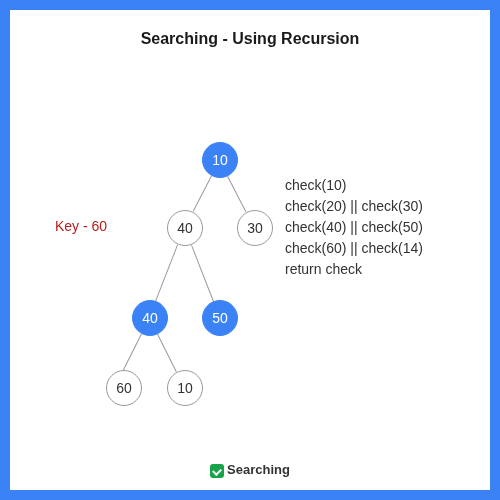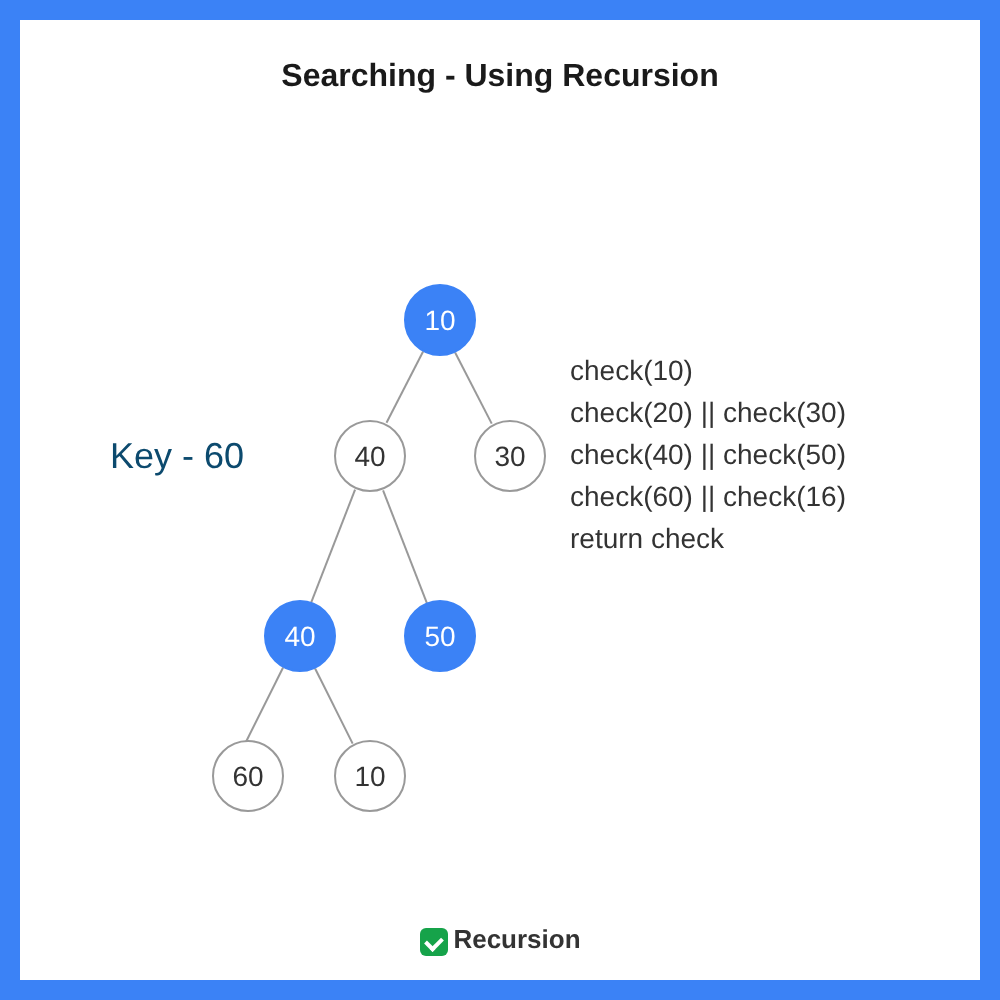--- a/index.html
+++ b/index.html
@@ -51,22 +51,22 @@
       border: 1px solid #3b82f6;
     }
     .edge {
       position: absolute;
       background: #999;
       height: 1px;
       transform-origin: 0 0;
     }
     .key-label {
       position: absolute;
-      font-size: 18px;
-      color: #0c4a6e;
+      font-size: 14px;
+      color: #b91c1c;
     }
     .code-block {
       position: absolute;
       font-size: 14px;
       color: #333;
       line-height: 1.5;
     }
     .footer {
       position: absolute;
       bottom: 12px;
@@ -104,21 +104,21 @@
 <div class="container">
   <div class="title">Searching - Using Recursion</div>
 
   <div class="diagram">
     <div class="key-label" style="left:45px; top:98px;">Key - 60</div>
 
     <div class="code-block" style="left:275px; top:55px;">
       <div>check(10)</div>
       <div>check(20) || check(30)</div>
       <div>check(40) || check(50)</div>
-      <div>check(60) || check(16)</div>
+      <div>check(60) || check(14)</div>
       <div>return check</div>
     </div>
 
     <div id="edges-layer">
         <div class="edge" style="left: 201.762px; top: 56.0044px; width: 40.4788px; transform: rotate(117.235deg);"></div>
         <div class="edge" style="left: 218.238px; top: 56.0044px; width: 40.4788px; transform: rotate(62.7649deg);"></div>
         <div class="edge" style="left: 168.476px; top: 124.776px; width: 60.566px; transform: rotate(111.251deg);"></div>
         <div class="edge" style="left: 181.524px; top: 124.776px; width: 60.566px; transform: rotate(68.7495deg);"></div>
         <div class="edge" style="left: 131.95px; top: 214.1px; width: 42.2624px; transform: rotate(116.565deg);"></div>
         <div class="edge" style="left: 148.05px; top: 214.1px; width: 42.2624px; transform: rotate(63.4349deg);"></div>
@@ -128,15 +128,15 @@
         <div class="node" style="left: 175px; top: 108px;">40</div>
         <div class="node" style="left: 245px; top: 108px;">30</div>
         <div class="node filled" style="left: 140px; top: 198px;">40</div>
         <div class="node filled" style="left: 210px; top: 198px;">50</div>
         <div class="node" style="left: 114px; top: 268px;">60</div>
         <div class="node" style="left: 175px; top: 268px;">10</div>
       </div>
   </div>
 
   <div class="footer">
-    <span class="footer-icon"></span><span>Recursion</span>
+    <span class="footer-icon"></span><span>Searching</span>
   </div>
 </div>
 
 </body></html>

